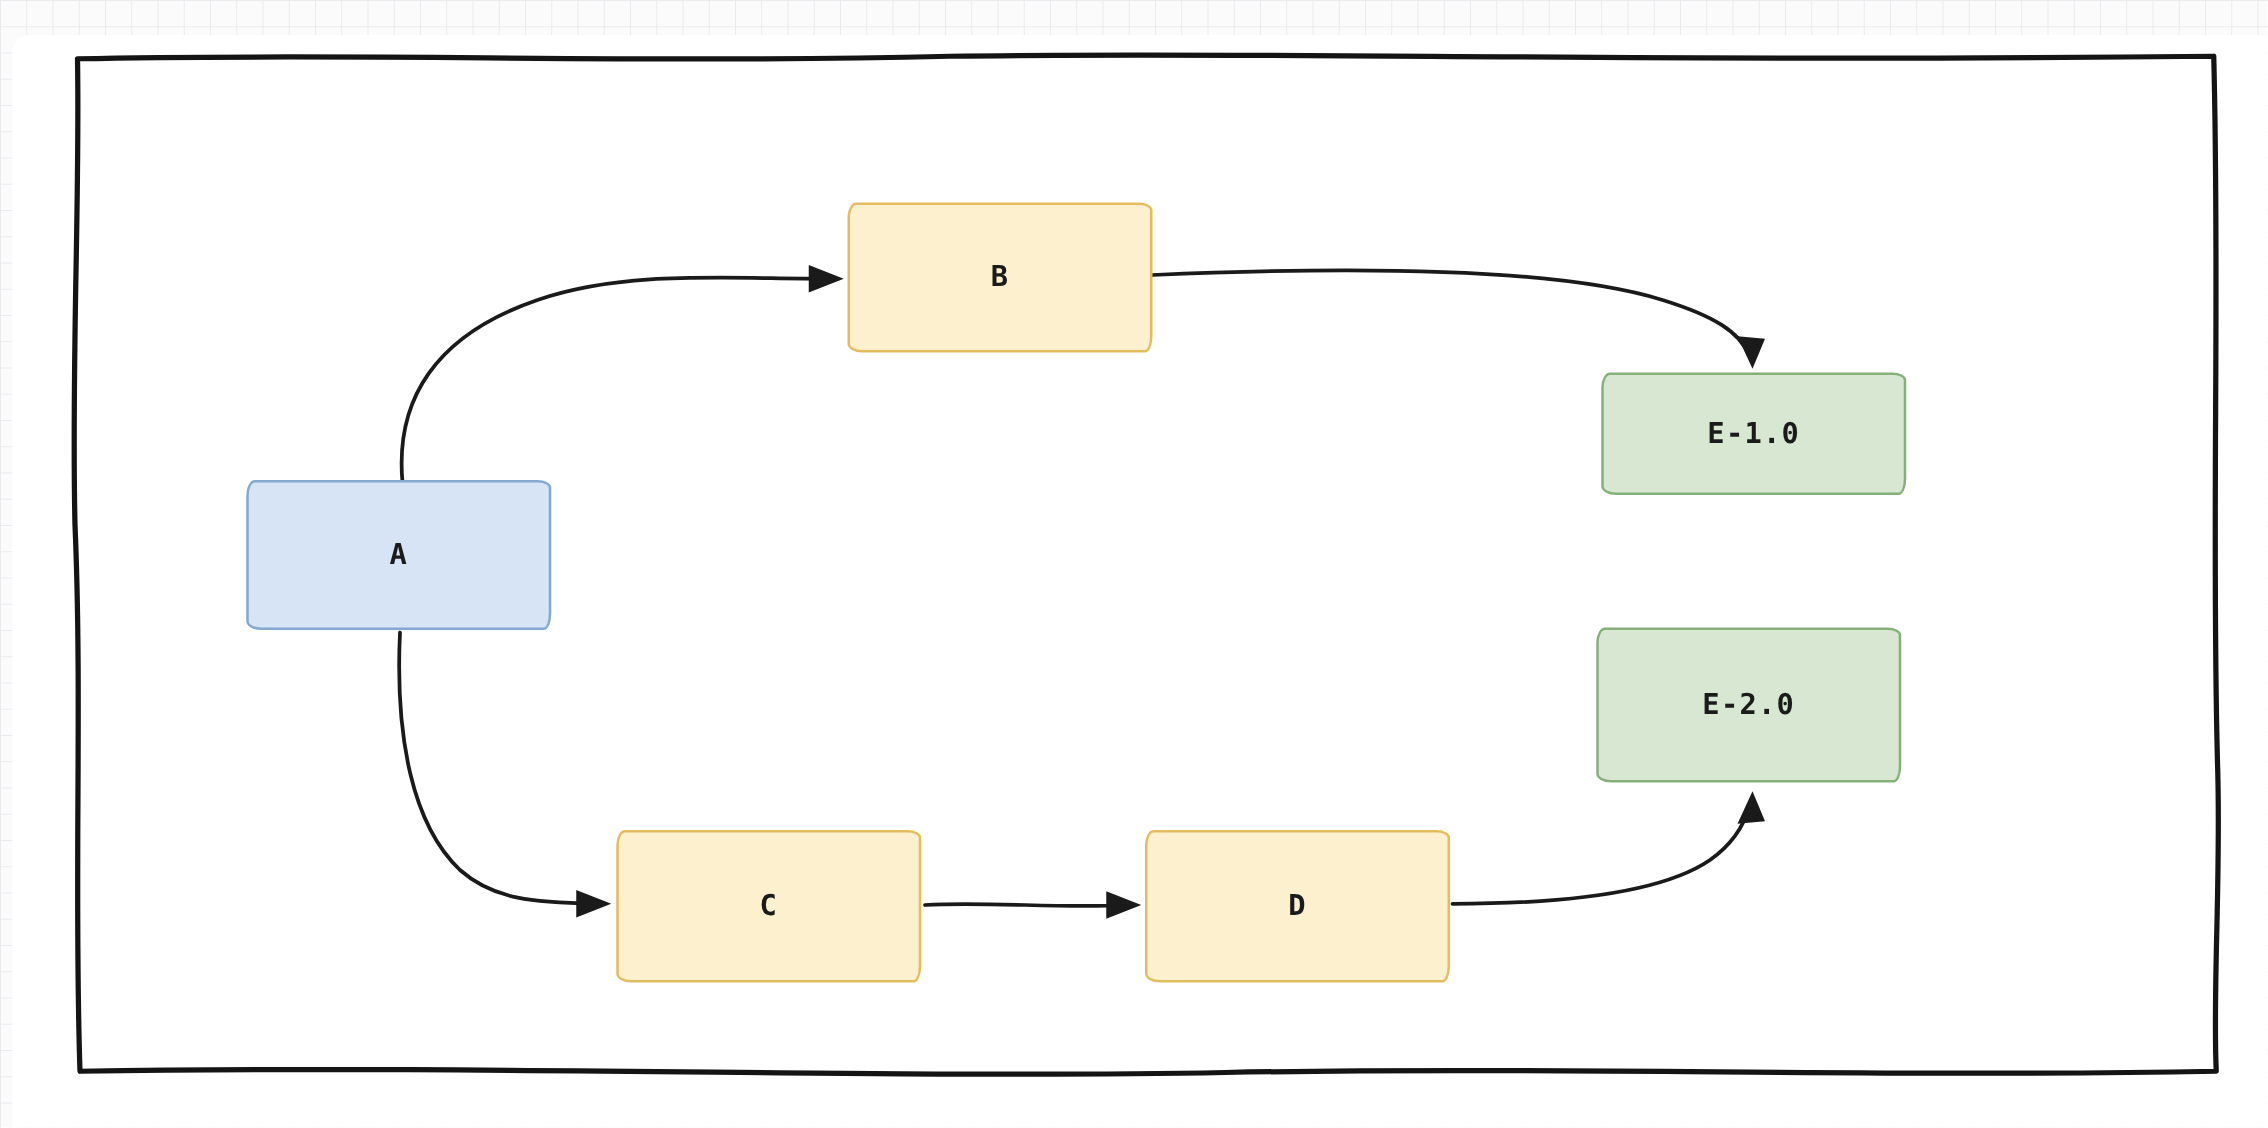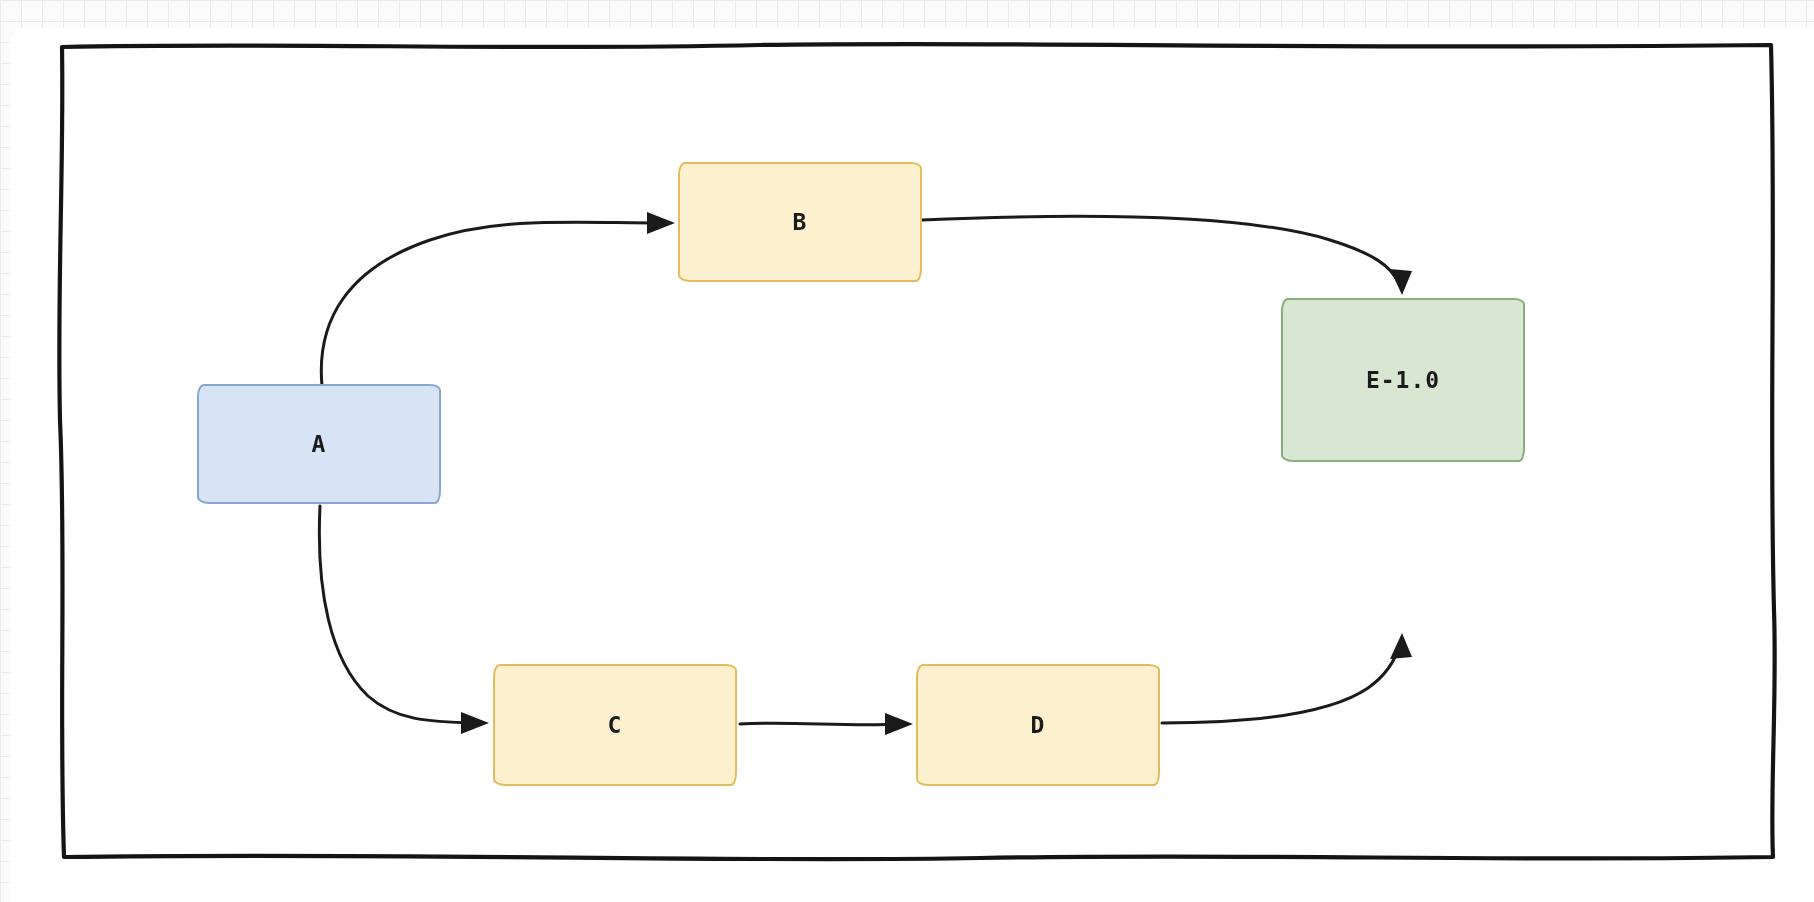--- a/index.html
+++ b/index.html
@@ -49,21 +49,21 @@
     color: #1b1b1b;
     letter-spacing: 1px;
     box-sizing: border-box;
     
     border-radius: 7px 11px 6px 12px / 12px 6px 13px 7px;
   }
   #node-a  { left: 197px;  top: 384px; width: 244px; height: 120px; }
   #node-b  { left: 678px;  top: 162px; width: 244px; height: 120px; }
   #node-c  { left: 493px;  top: 664px; width: 244px; height: 122px; }
   #node-d  { left: 916px;  top: 664px; width: 244px; height: 122px; }
-  #node-e1 { left: 1281px; top: 298px; width: 244px; height: 164px; }
+  #node-e1 { left: 1281px; top: 298px; width: 244px; height: 98px; }
   #node-e2 { left: 1277px; top: 502px; width: 244px; height: 124px; }
   #caption {
     position: absolute;
     left: 68px;
     top: 726px;
     font-size: 31px;
     font-weight: 700;
     color: #141414;
     font-family: "Liberation Sans", "DejaVu Sans", sans-serif;
   }
@@ -140,15 +140,18 @@
   </div>
 
   <div class="node" id="node-d" style="background: rgb(252, 240, 206); border-color: rgb(227, 188, 94);">
     <span>D</span>
   </div>
 
   <div class="node" id="node-e1" style="background: rgb(215, 231, 209); border-color: rgb(134, 176, 122);">
     <span>E-1.0</span>
   </div>
 
+  <div class="node" id="node-e2" style="background: rgb(215, 231, 209); border-color: rgb(134, 176, 122);">
+    <span>E-2.0</span>
+  </div>
 
 
 </div>
 
 </body></html>

